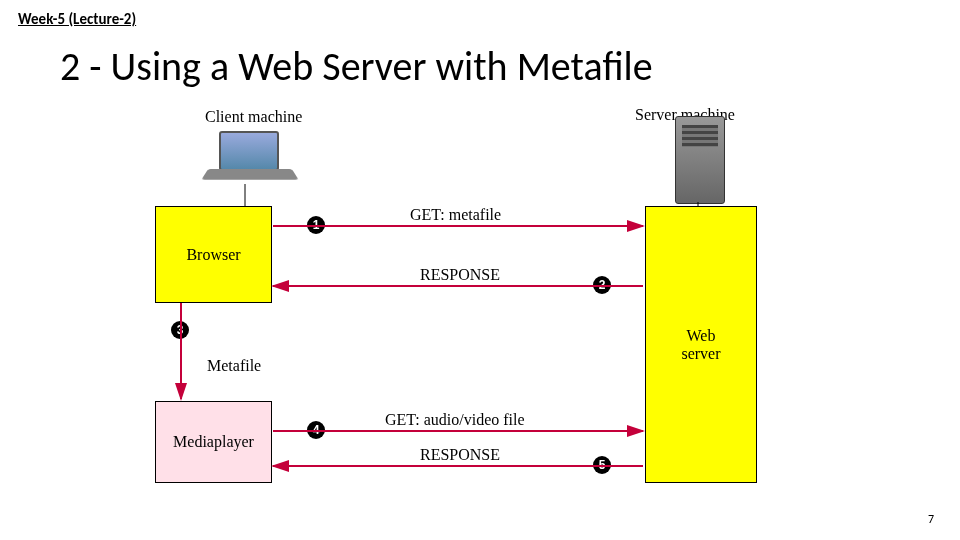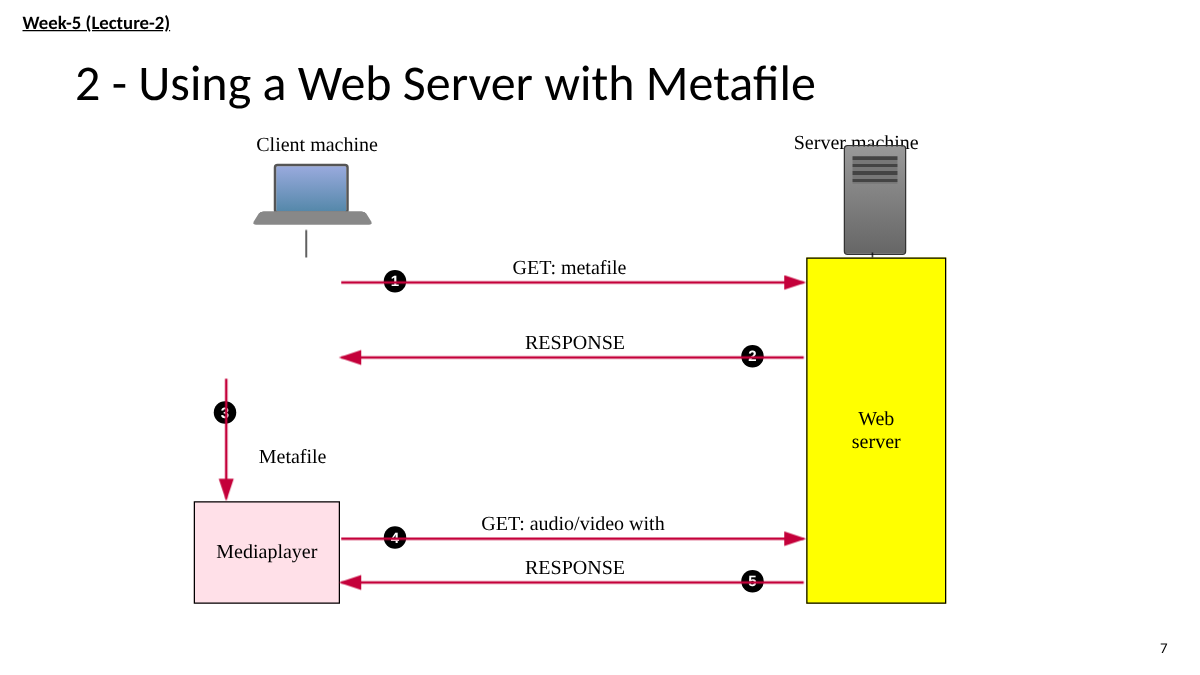--- a/index.html
+++ b/index.html
@@ -36,41 +36,44 @@
 
     <div class="lbl" style="left:60px;top:2px">Client machine</div>
     <div class="lbl" style="left:490px;top:0">Server machine</div>
 
     <div class="laptop">
         <div class="screen"></div>
         <div class="base"></div>
       </div>
     <div class="tower"></div>
 
+    <div class="box yb" style="left:10px;top:100px;width:115px;height:95px">
+      <span>Browser</span>
+    </div>
 
     <div class="box yb" style="left:500px;top:100px;width:110px;height:275px;flex-direction:column">
       <span>Web</span>
       <span>server</span>
     </div>
 
     <div class="box pb" style="left:10px;top:295px;width:115px;height:80px;flex-direction:row">
       <span>Media</span>
       <span>player</span>
     </div>
 
     <div class="ball" style="left:162px;top:110px">1</div>
     <div class="ball" style="left:448px;top:170px">2</div>
     <div class="ball" style="left:26px;top:215px">3</div>
     <div class="ball" style="left:162px;top:315px">4</div>
     <div class="ball" style="left:448px;top:350px">5</div>
 
     <div class="lbl" style="left:265px;top:100px">GET: metafile</div>
     <div class="lbl" style="left:275px;top:160px">RESPONSE</div>
     <div class="lbl" style="left:62px;top:251px">Metafile</div>
-    <div class="lbl" style="left:240px;top:305px">GET: audio/video with</div>
+    <div class="lbl" style="left:240px;top:305px">GET: audio/video file</div>
     <div class="lbl" style="left:275px;top:340px">RESPONSE</div>
 
     <svg class="arrows" xmlns="http://www.w3.org/2000/svg">
       <defs>
         <marker id="ah" markerWidth="10" markerHeight="10" refX="8" refY="3" orient="auto">
           <path d="M0,0 L9,3 L0,6 Z" fill="#c4003a"></path>
         </marker>
       </defs>
 
       <line x1="100" y1="78" x2="100" y2="100" stroke="#000" stroke-width="1"></line>

